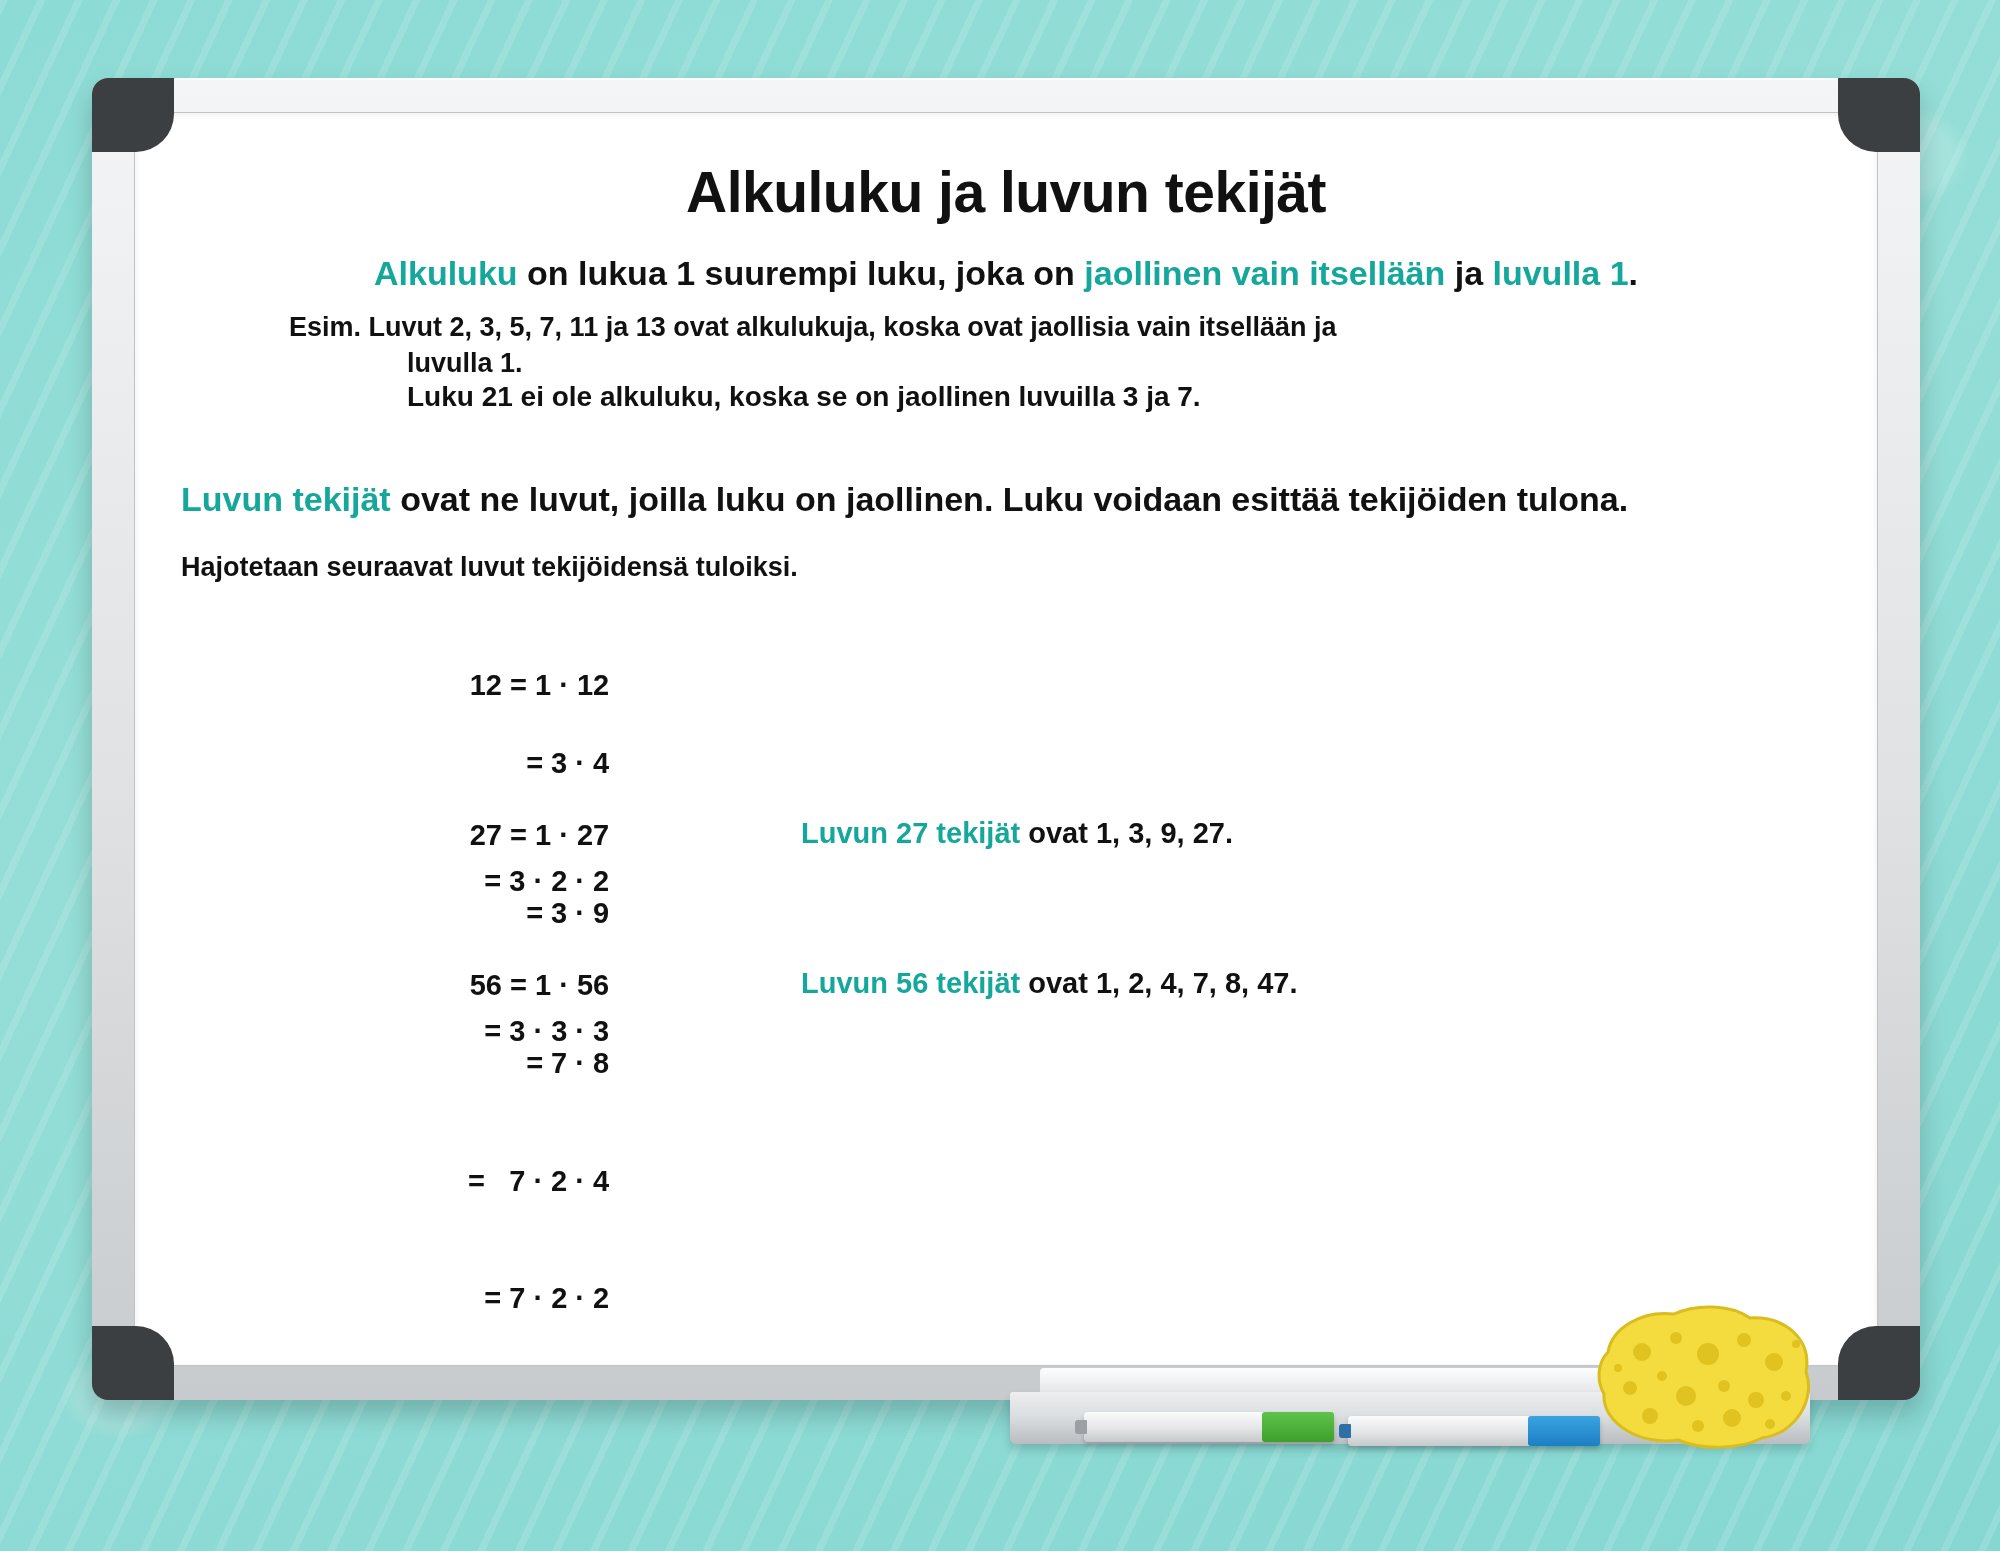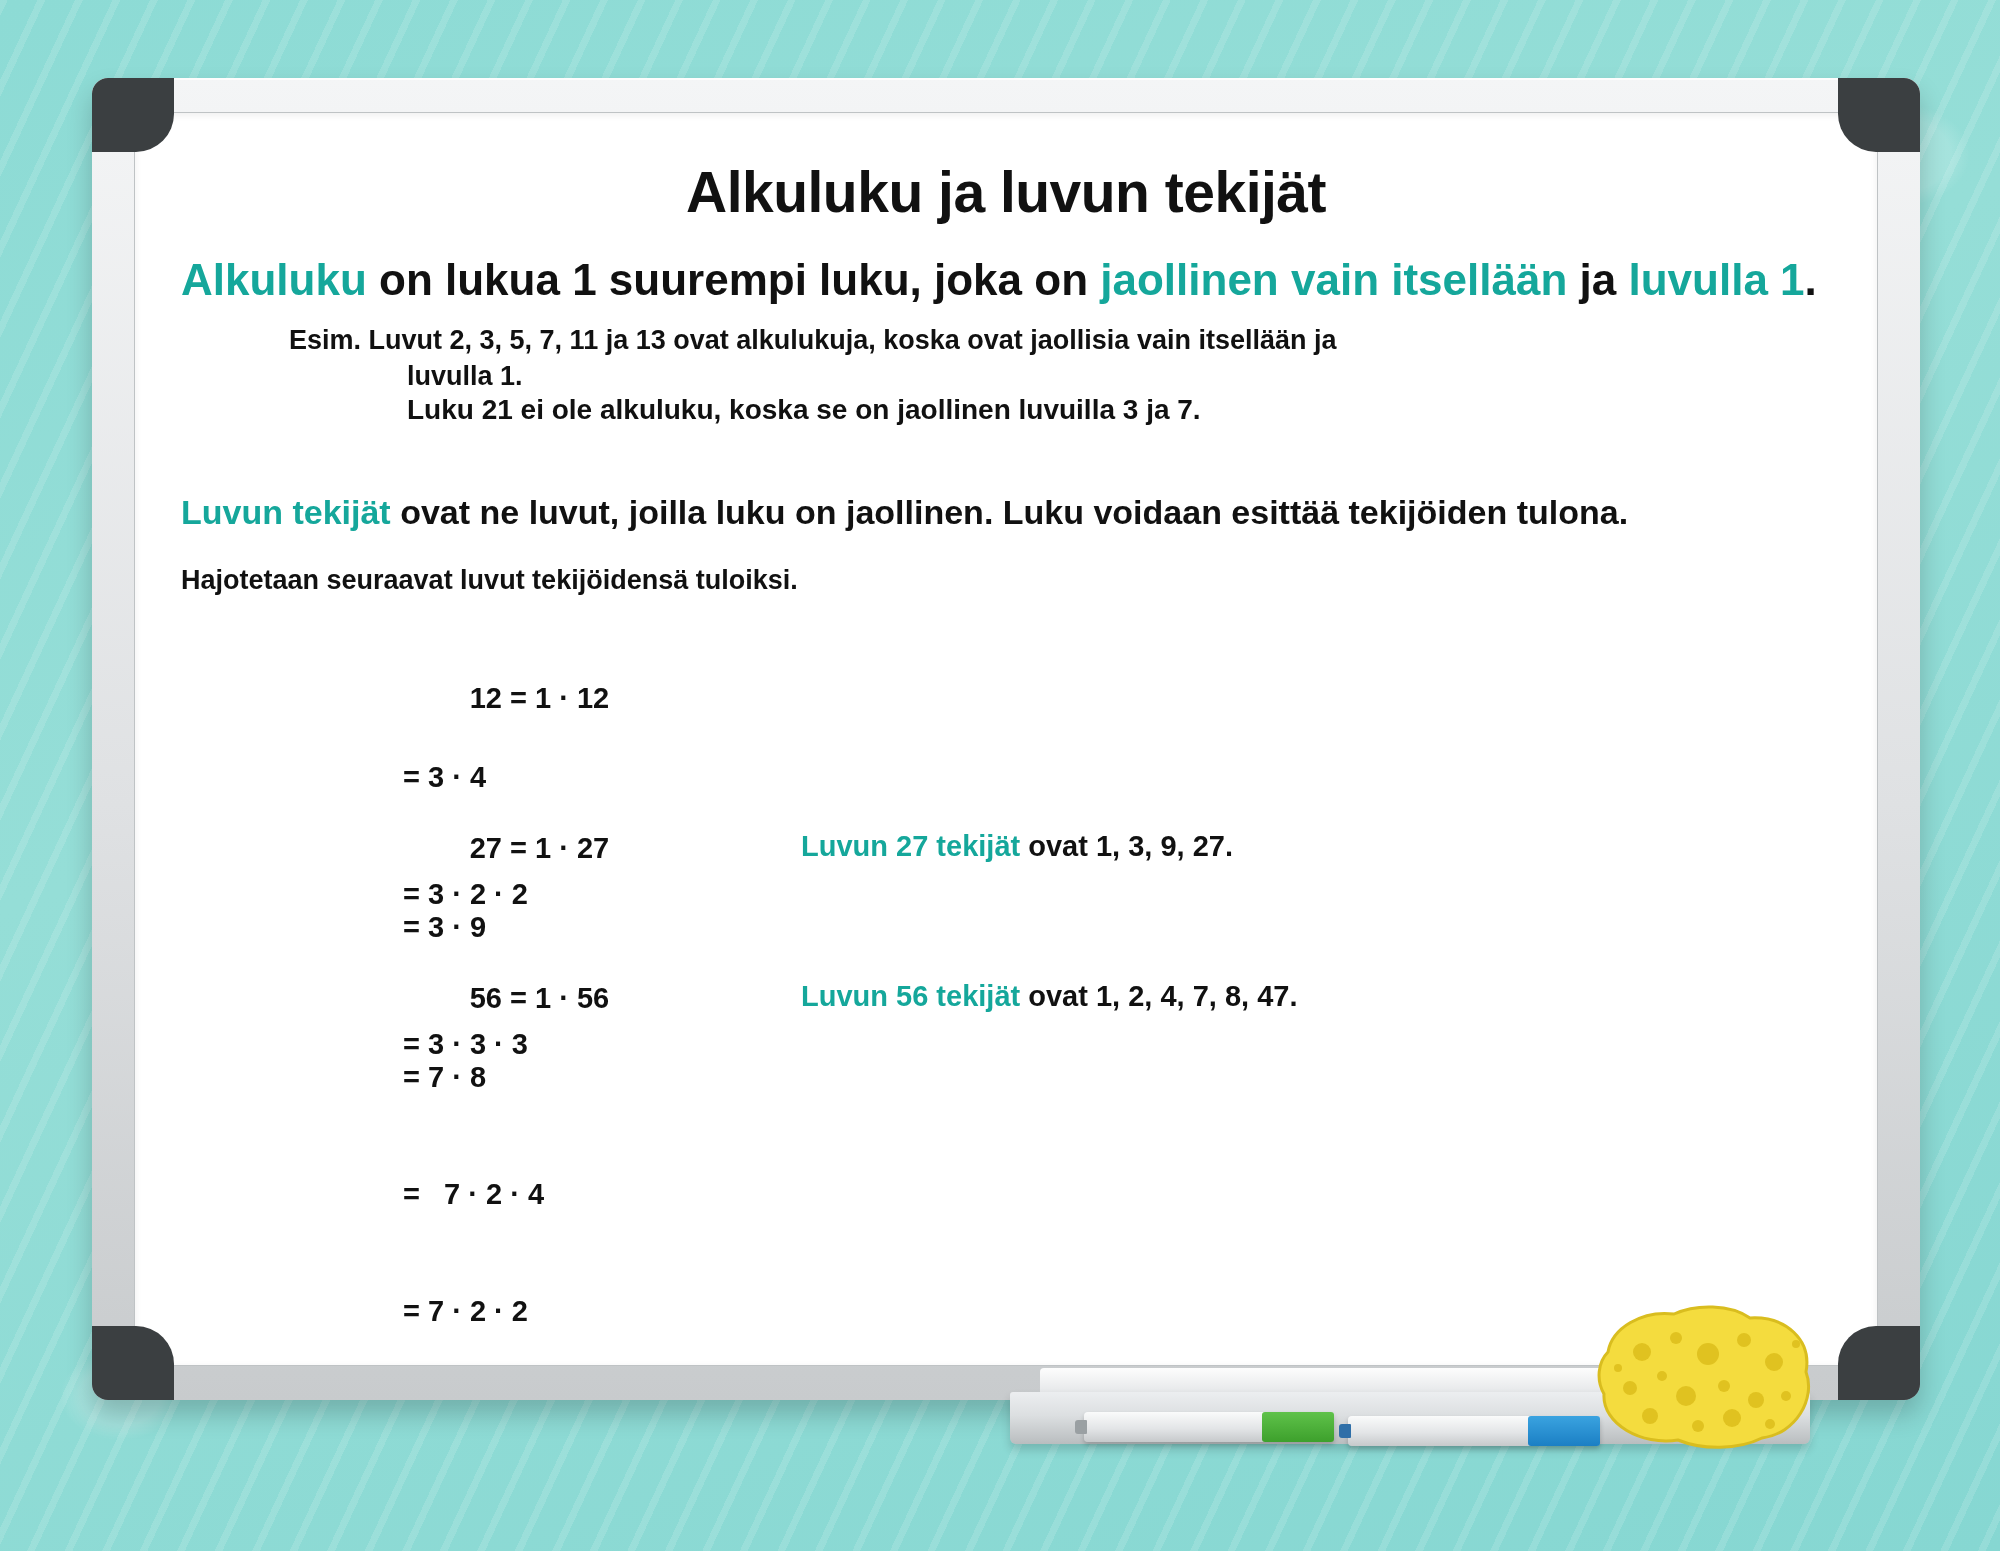--- a/index.html
+++ b/index.html
@@ -148,24 +148,25 @@
   .title {
     text-align: center;
     font-size: 57px;
     font-weight: bold;
     letter-spacing: -0.5px;
     margin: 18px 0 26px 0;
     color: #111;
   }
   .teal { color: #15a79b; }
   .para {
-    font-size: 44px;
+    font-size: 34px;
     font-weight: bold;
     line-height: 1.32;
     margin: 0 0 4px 0;
+    text-align: center;
   }
   .example {
     font-size: 27px;
     font-weight: bold;
     line-height: 1.32;
     margin: 14px 0 0 108px;
     text-indent: -0.0em;
   }
   .example .hang {
     display: block;
@@ -197,20 +198,21 @@
     height: 150px;
   }
   .factor-left {
     position: absolute;
     left: 192px;
     top: 0;
     font-size: 29px;
     font-weight: bold;
     line-height: 1.35;
     white-space: pre;
+    text-align: right;
   }
   .factor-left .cont {
     display: block;
     margin-left: 30px;
   }
   .factor-right {
     position: absolute;
     left: 620px;
     top: 40px;
     font-size: 29px;

